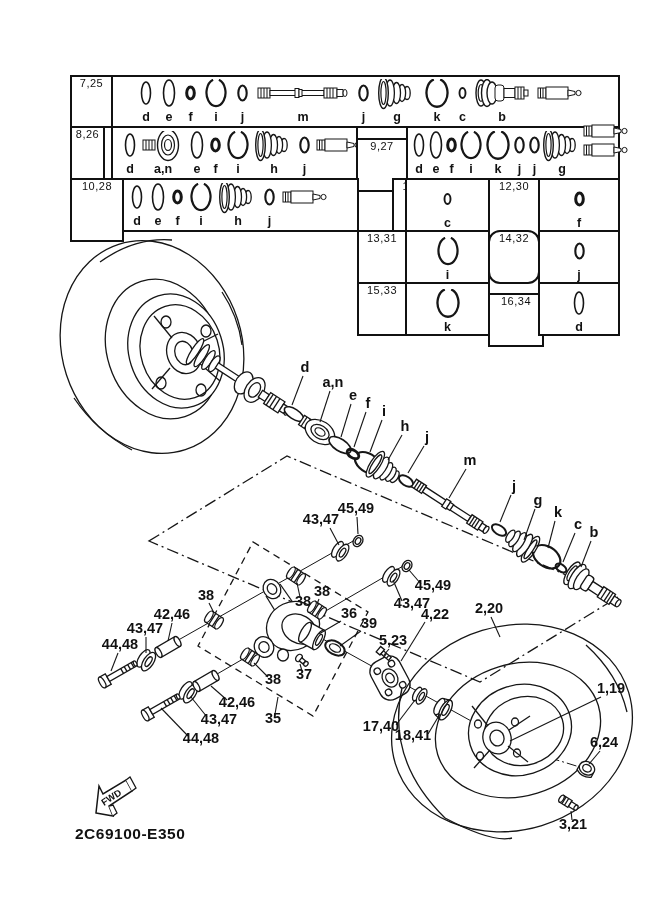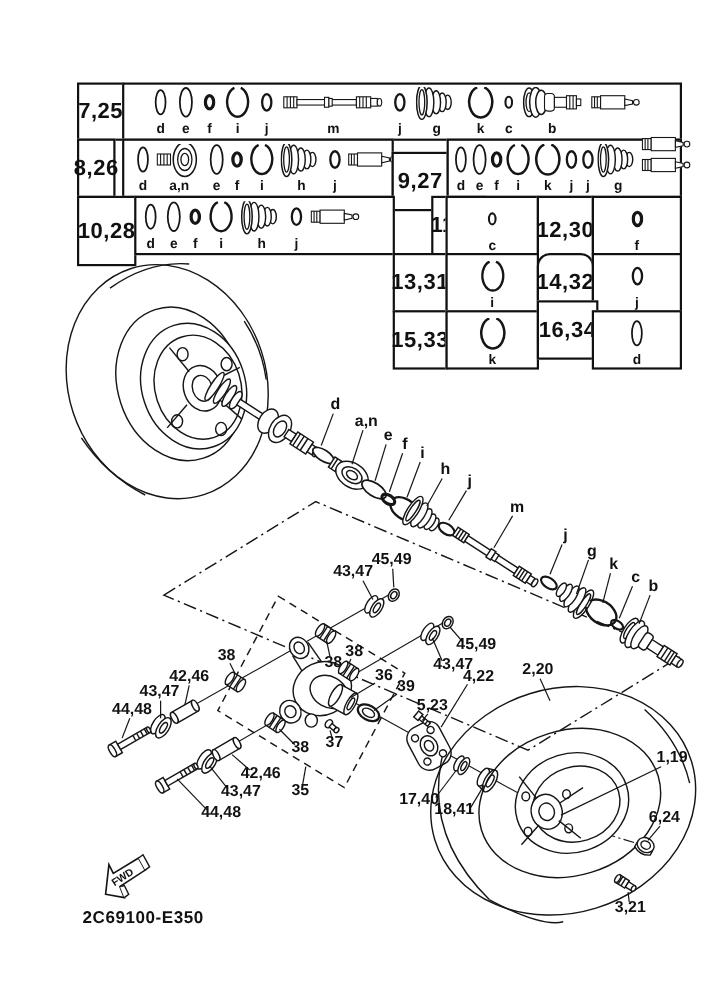--- a/index.html
+++ b/index.html
@@ -1,21 +1,21 @@
 <!DOCTYPE html>
 <html><head>
 <meta charset="utf-8">
 <style>
   html,body{margin:0;padding:0;background:#fff;}
   #canvas{position:relative;width:661px;height:913px;background:#fff;overflow:hidden;
           font-family:"Liberation Sans","DejaVu Sans",sans-serif;color:#111;}
   #diagram-svg{position:absolute;left:0;top:0;}
   .cell{position:absolute;box-sizing:border-box;border:2px solid #111;background:#fff;}
-  .refcell{display:flex;align-items:center;justify-content:center;
-           font-size:20px;font-weight:bold;letter-spacing:0.5px;}
+  .refcell{display:flex;align-items:flex-start;justify-content:center;
+           font-size:11px;font-weight:normal;letter-spacing:0.5px;}
   .partscell{display:flex;flex-direction:row;align-items:flex-end;}
   .punit{display:flex;flex-direction:column;align-items:center;justify-content:flex-end;}
   .pletter{font-size:12.5px;font-weight:bold;line-height:13px;height:13px;text-align:center;}
   .centered{justify-content:center;}
   text.callout{font-size:14.5px;font-weight:bold;fill:#111;}
 </style>
 </head>
 <body>
 
 <div id="canvas">
@@ -808,21 +808,21 @@
     <div class="cell partscell centered" style="left:405px;top:282px;width:85px;height:54px;">
         <div class="punit">
           <svg width="26" height="32" viewBox="0 2 26 32">
             <g transform="translate(13,16)">
               <path d="M3.2,-13.6 A10.5,14 0 1 1 -3.2,-13.6" stroke="#161616" fill="none" stroke-width="2.3"></path>
             </g>
           </svg>
           <span class="pletter">k</span>
         </div>
       </div>
-    <div class="cell refcell" style="left:488px;top:273px;width:56px;height:54px;">
+    <div class="cell refcell" style="left:488px;top:293px;width:56px;height:54px;">
         <span>16,34</span>
       </div>
     <div class="cell partscell centered" style="left:538px;top:282px;width:82px;height:54px;">
         <div class="punit">
           <svg width="14" height="32" viewBox="0 2 14 32">
             <ellipse cx="7" cy="16" rx="4.5" ry="11" stroke="#161616" fill="none" stroke-width="1.6"></ellipse>
           </svg>
           <span class="pletter">d</span>
         </div>
       </div>

